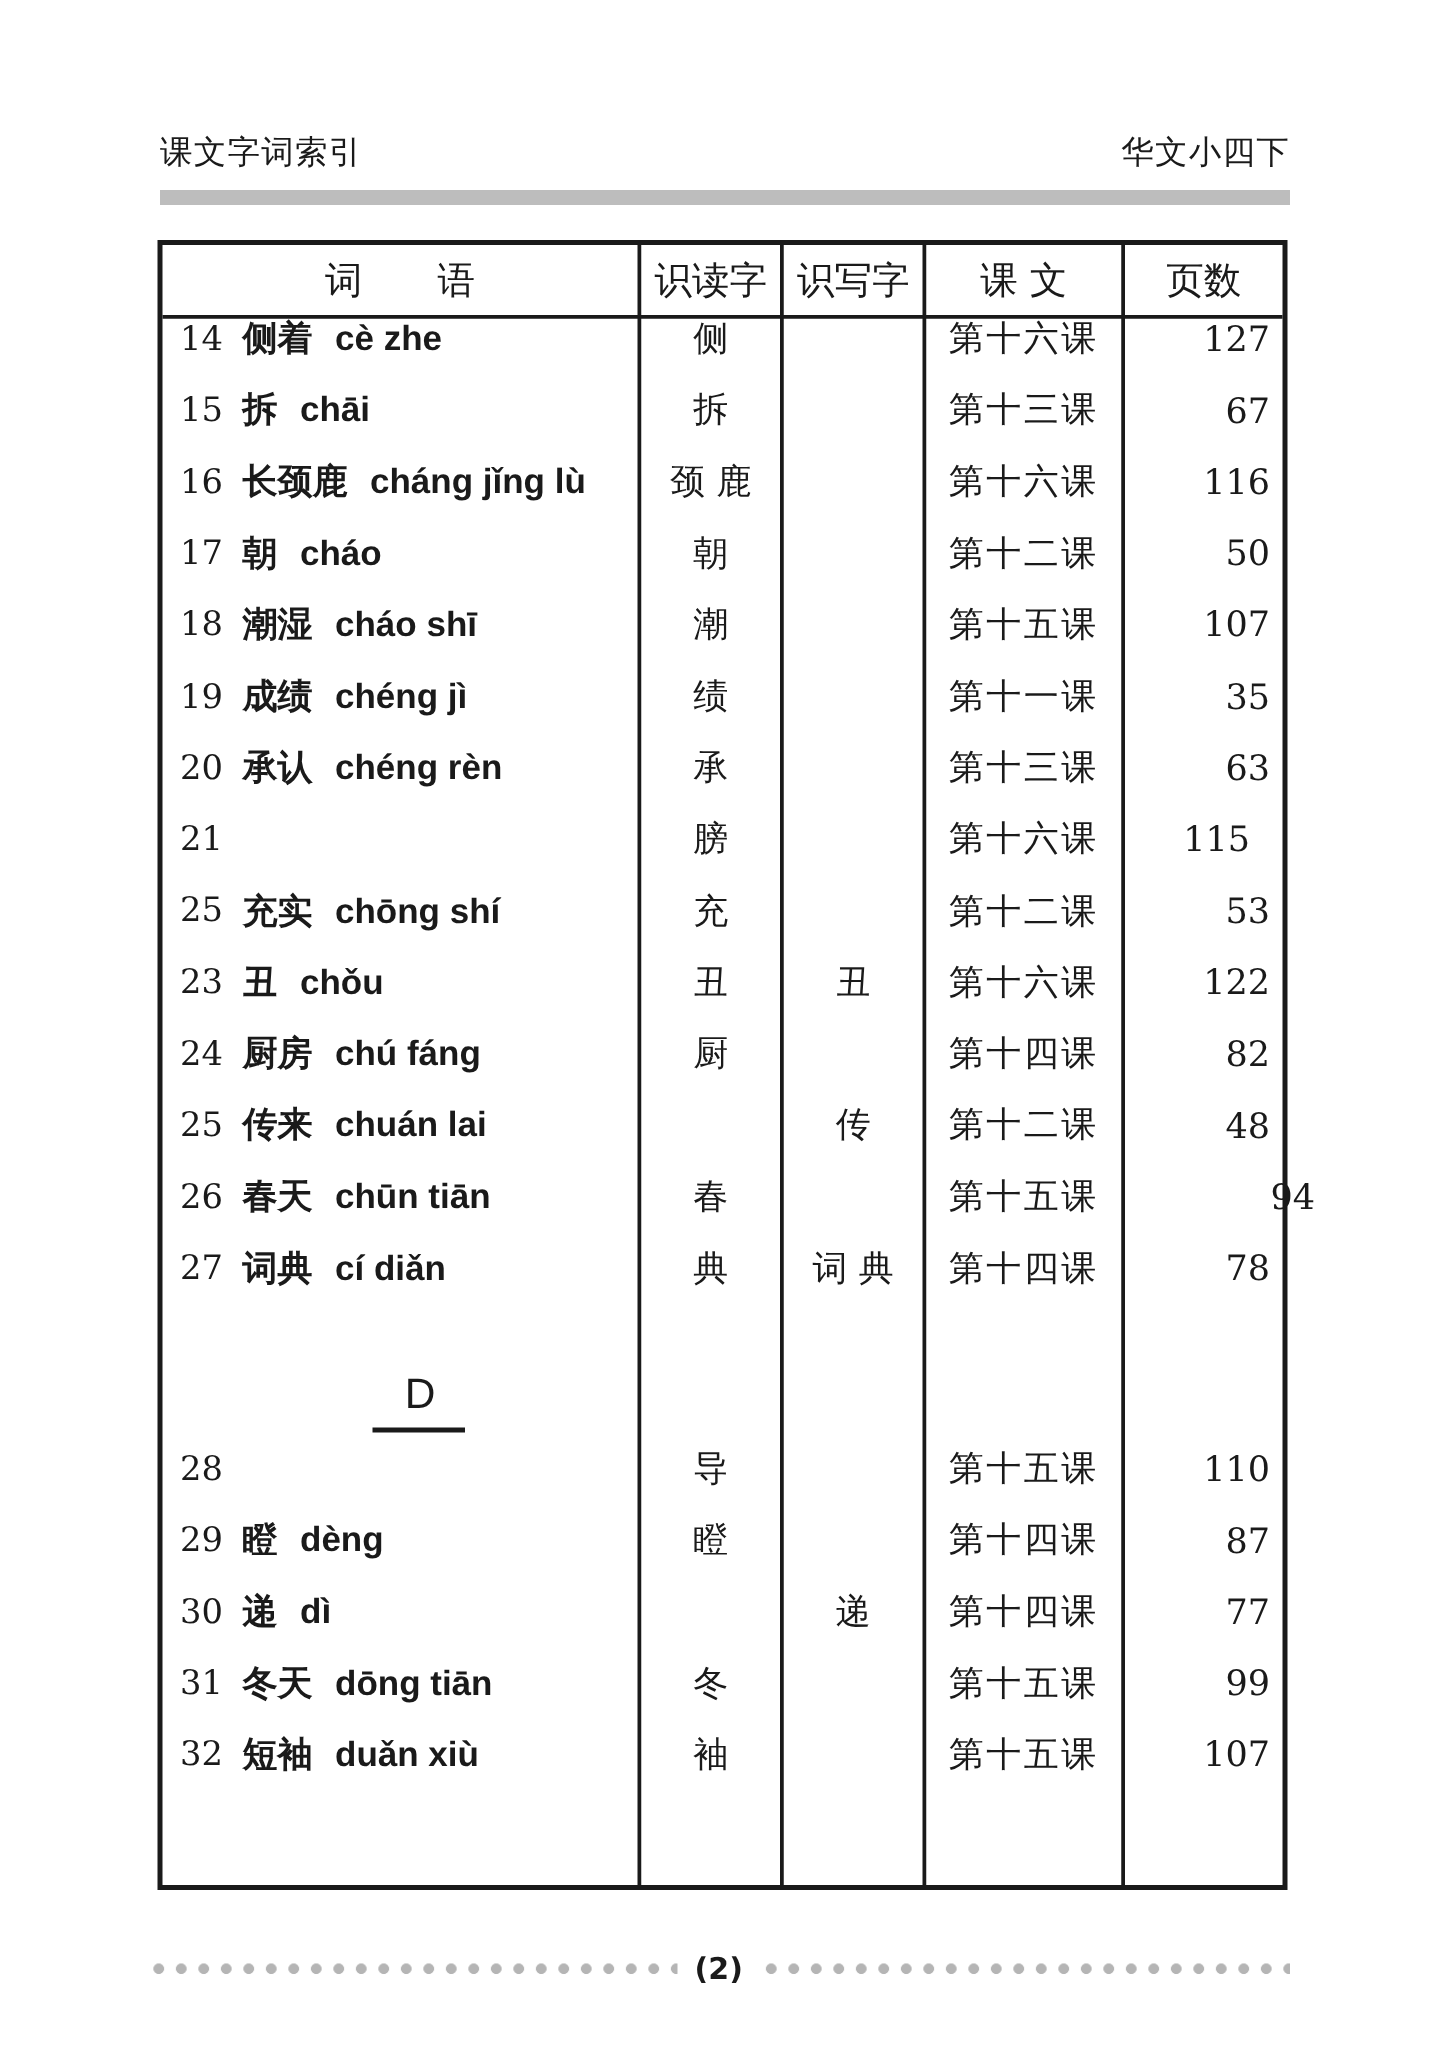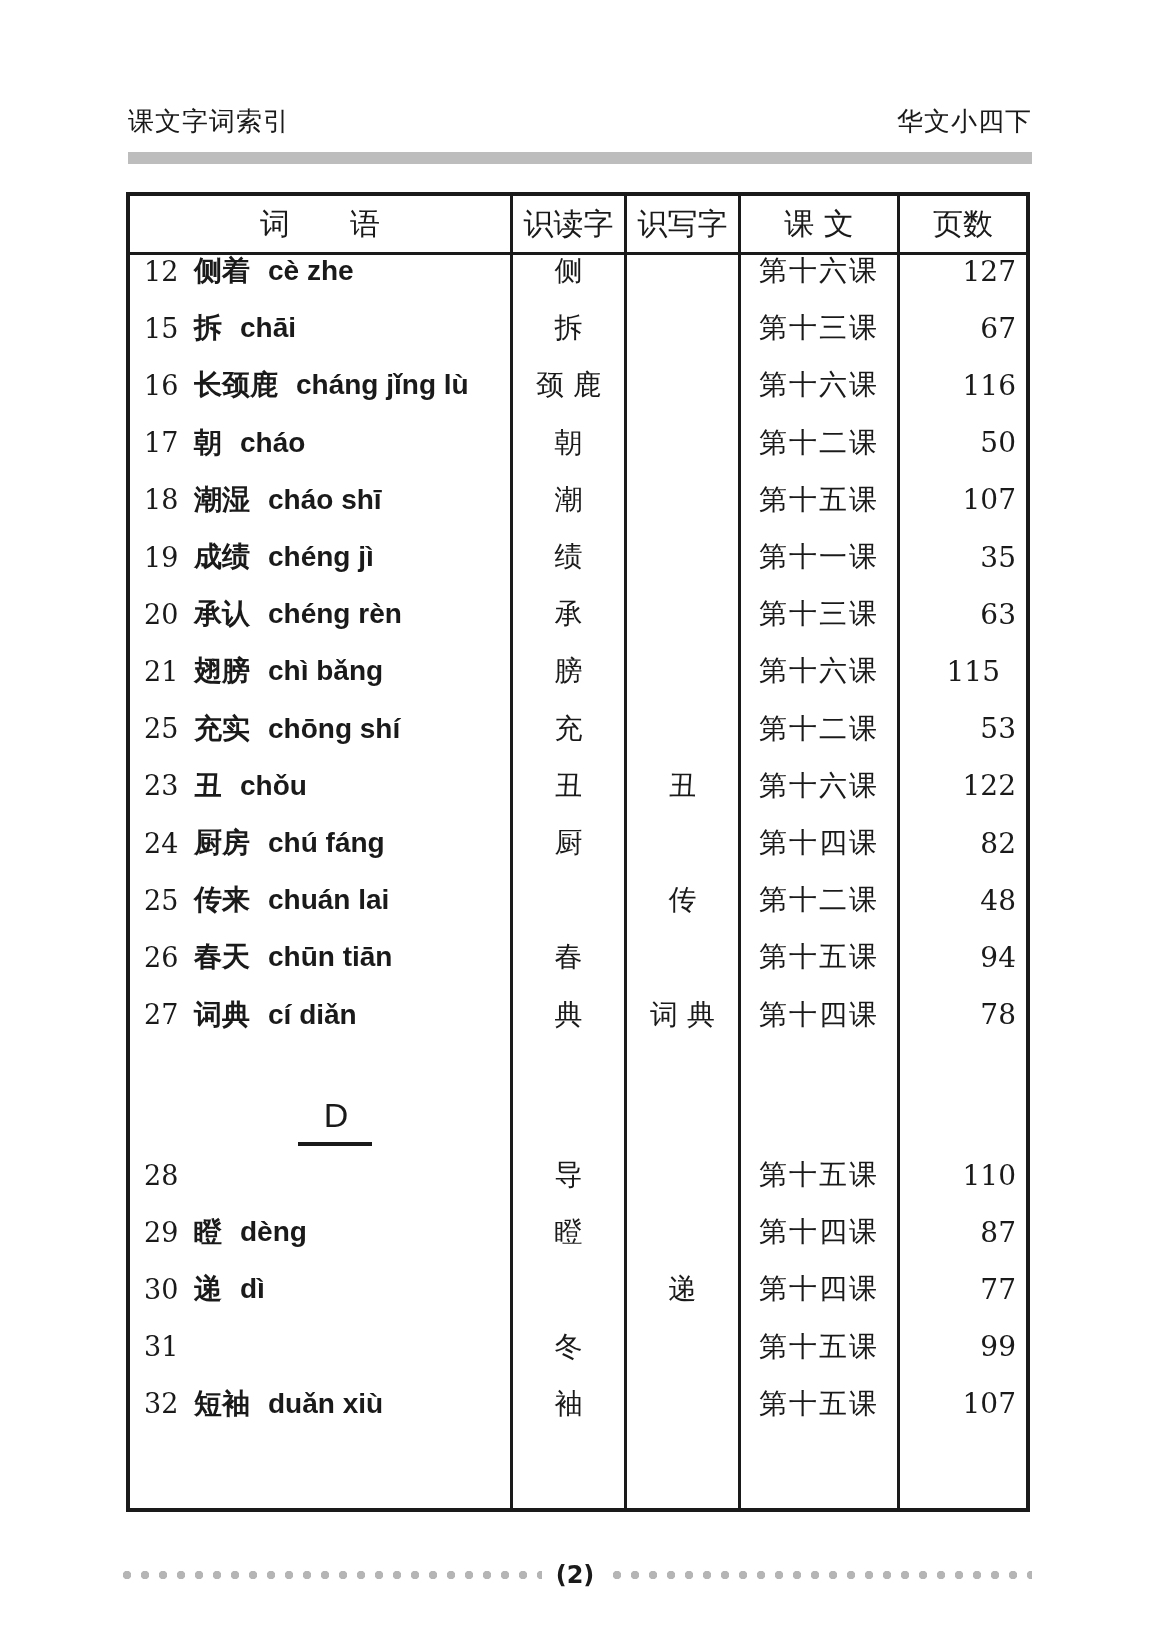--- a/index.html
+++ b/index.html
@@ -51,21 +51,21 @@
   <div class="head-line"></div>
 
   <div class="th" style="left:0;width:380px">词　　语</div>
   <div class="th" style="left:383px;width:111px">识读字</div>
   <div class="th" style="left:497px;width:111px">识写字</div>
   <div class="th" style="left:611px;width:156px">课 文</div>
   <div class="th" style="left:770px;width:126px">页数</div>
 
   <div id="rows-c">
       <div class="row" style="top: 46px;">
-        <div class="cell num">12</div>
+        <div class="cell num">14</div>
         <div class="cell hanzi">
           <span>侧着</span>
           <span style="display:inline-block;width:18px"></span>
           <span class="pinyin">cè zhe</span>
         </div>
         <div class="cell c-read" style="left:383px;width:111px">侧</div>
         <div class="cell c-write" style="left:497px;width:111px"></div>
         <div class="cell c-lesson" style="left:611px;width:156px">第十六课</div>
         <div class="cell c-page" style="left:770px;width:126px">127</div>
       </div>
@@ -136,25 +136,20 @@
           <span style="display:inline-block;width:18px"></span>
           <span class="pinyin">chéng rèn</span>
         </div>
         <div class="cell c-read" style="left:383px;width:111px">承</div>
         <div class="cell c-write" style="left:497px;width:111px"></div>
         <div class="cell c-lesson" style="left:611px;width:156px">第十三课</div>
         <div class="cell c-page" style="left:770px;width:126px">63</div>
       </div>
       <div class="row" style="top: 446.4px;">
         <div class="cell num">21</div>
-        <div class="cell hanzi">
-          <span>翅膀</span>
-          <span style="display:inline-block;width:18px"></span>
-          <span class="pinyin">chì bǎng</span>
-        </div>
         <div class="cell c-read" style="left:383px;width:111px">膀</div>
         <div class="cell c-write" style="left:497px;width:111px"></div>
         <div class="cell c-lesson" style="left:611px;width:156px">第十六课</div>
         <div class="cell c-page" style="left:770px;width:110px">115</div>
       </div>
       <div class="row" style="top: 503.6px;">
         <div class="cell num">25</div>
         <div class="cell hanzi">
           <span>充实</span>
           <span style="display:inline-block;width:18px"></span>
@@ -204,21 +199,21 @@
       <div class="row" style="top: 732.4px;">
         <div class="cell num">26</div>
         <div class="cell hanzi">
           <span>春天</span>
           <span style="display:inline-block;width:18px"></span>
           <span class="pinyin">chūn tiān</span>
         </div>
         <div class="cell c-read" style="left:383px;width:111px">春</div>
         <div class="cell c-write" style="left:497px;width:111px"></div>
         <div class="cell c-lesson" style="left:611px;width:156px">第十五课</div>
-        <div class="cell c-page" style="left:770px;width:126px">94</div>
+        <div class="cell c-page" style="left:806px;width:126px">94</div>
       </div>
       <div class="row" style="top: 789.6px;">
         <div class="cell num">27</div>
         <div class="cell hanzi">
           <span>词典</span>
           <span style="display:inline-block;width:18px"></span>
           <span class="pinyin">cí diǎn</span>
         </div>
         <div class="cell c-read" style="left:383px;width:111px">典</div>
         <div class="cell c-write" style="left:497px;width:111px">词 典</div>
@@ -257,20 +252,25 @@
           <span style="display:inline-block;width:18px"></span>
           <span class="pinyin">dì</span>
         </div>
         <div class="cell c-read" style="left:383px;width:111px"></div>
         <div class="cell c-write" style="left:497px;width:111px">递</div>
         <div class="cell c-lesson" style="left:611px;width:156px">第十四课</div>
         <div class="cell c-page" style="left:770px;width:126px">77</div>
       </div>
       <div class="row" style="top: 1121.6px;">
         <div class="cell num">31</div>
+        <div class="cell hanzi">
+          <span>冬天</span>
+          <span style="display:inline-block;width:18px"></span>
+          <span class="pinyin">dōng tiān</span>
+        </div>
         <div class="cell c-read" style="left:383px;width:111px">冬</div>
         <div class="cell c-write" style="left:497px;width:111px"></div>
         <div class="cell c-lesson" style="left:611px;width:156px">第十五课</div>
         <div class="cell c-page" style="left:770px;width:126px">99</div>
       </div>
       <div class="row" style="top: 1178.8px;">
         <div class="cell num">32</div>
         <div class="cell hanzi">
           <span>短袖</span>
           <span style="display:inline-block;width:18px"></span>

